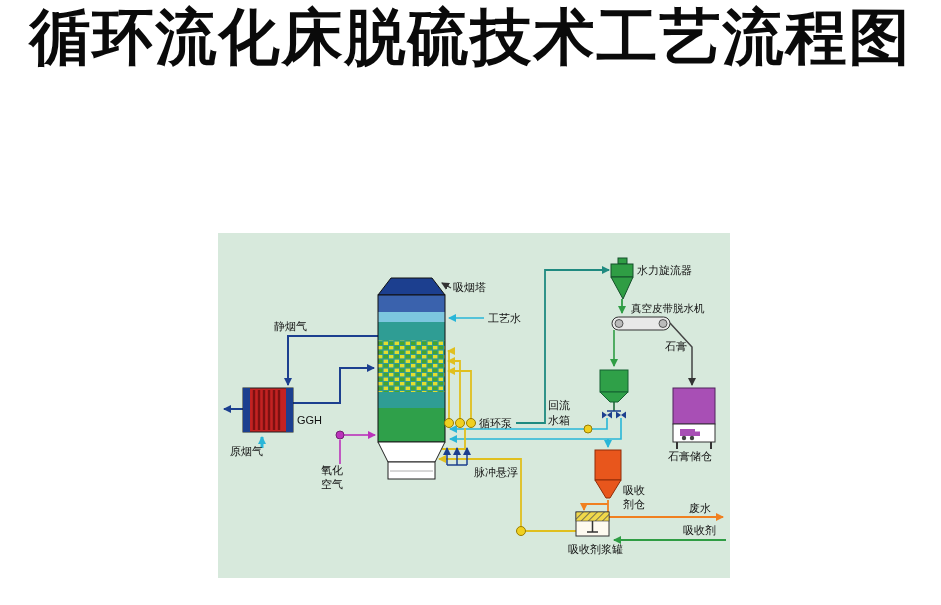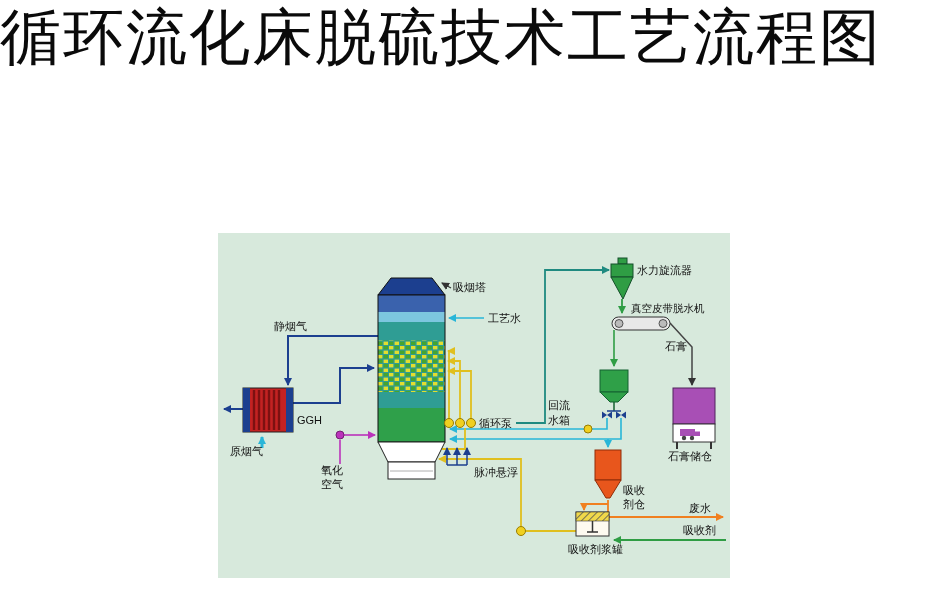--- a/index.html
+++ b/index.html
@@ -1,19 +1,19 @@
 <!DOCTYPE html>
 <html><head>
 <meta charset="utf-8">
 <style>
   html,body{margin:0;padding:0;background:#ffffff;}
   .page{position:relative;width:941px;height:605px;background:#ffffff;overflow:hidden;
         font-family:"Liberation Sans","DejaVu Sans",sans-serif;}
-  .title{margin:0;padding-top:4px;text-align:left;
-         font-family:"Liberation Serif","DejaVu Serif",serif;font-weight:400;
+  .title{margin:0;padding-top:4px;text-align:center;
+         font-family:"Liberation Serif","DejaVu Serif",serif;font-weight:700;
          font-size:61px;letter-spacing:2px;line-height:1.12;color:#0a0a0a;white-space:nowrap;}
   .panel{position:absolute;left:218px;top:233px;width:512px;height:345px;background:#d7e9dc;}
   svg{display:block;}
   svg text{font-family:"Liberation Sans","DejaVu Sans",sans-serif;font-size:11px;fill:#111;}
   svg text.sm{font-size:10.5px;}
 </style>
 </head>
 <body>
 
 <div class="page">

